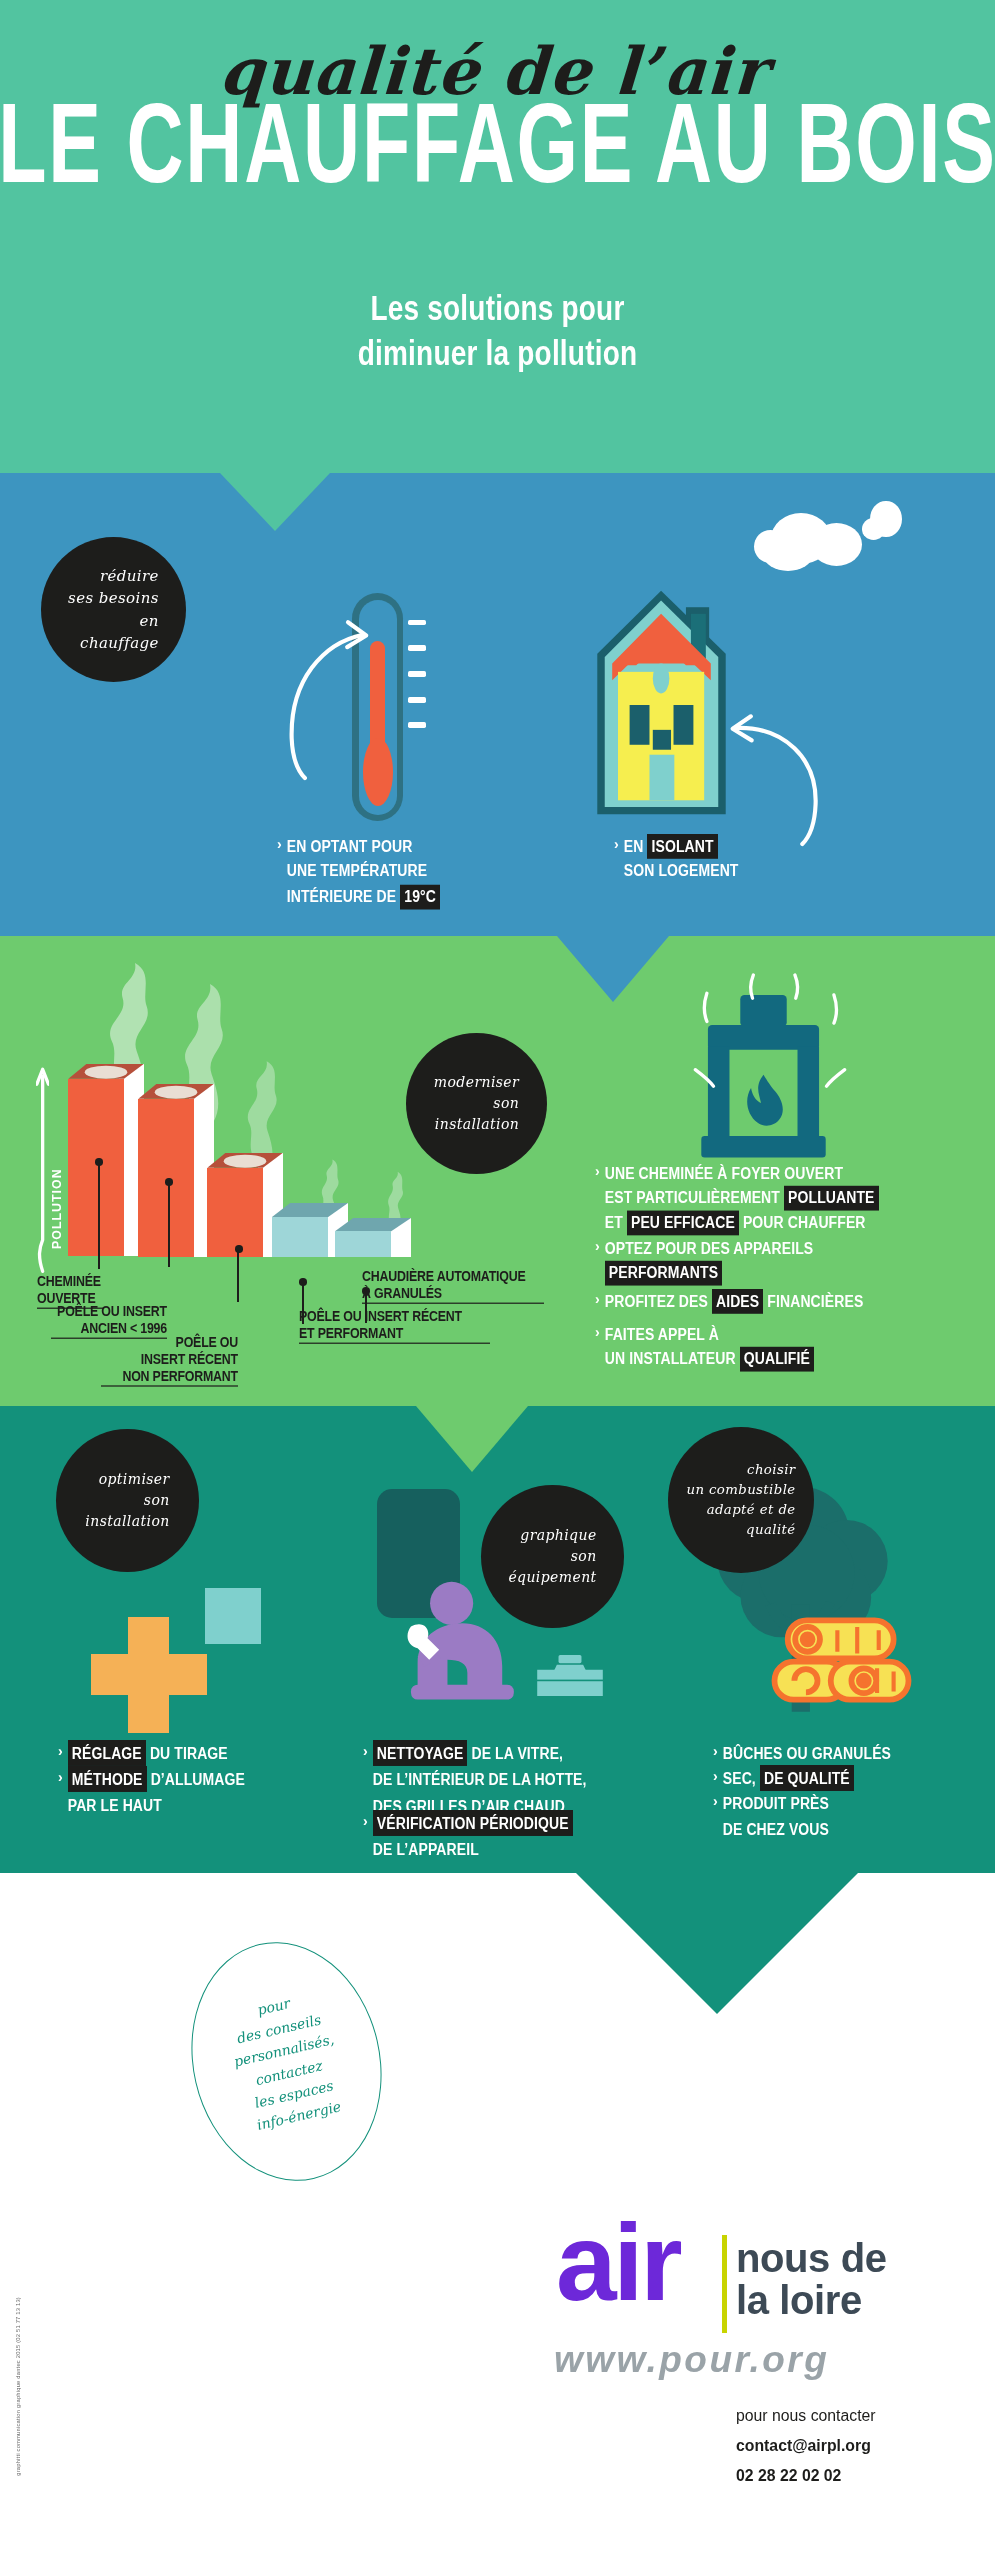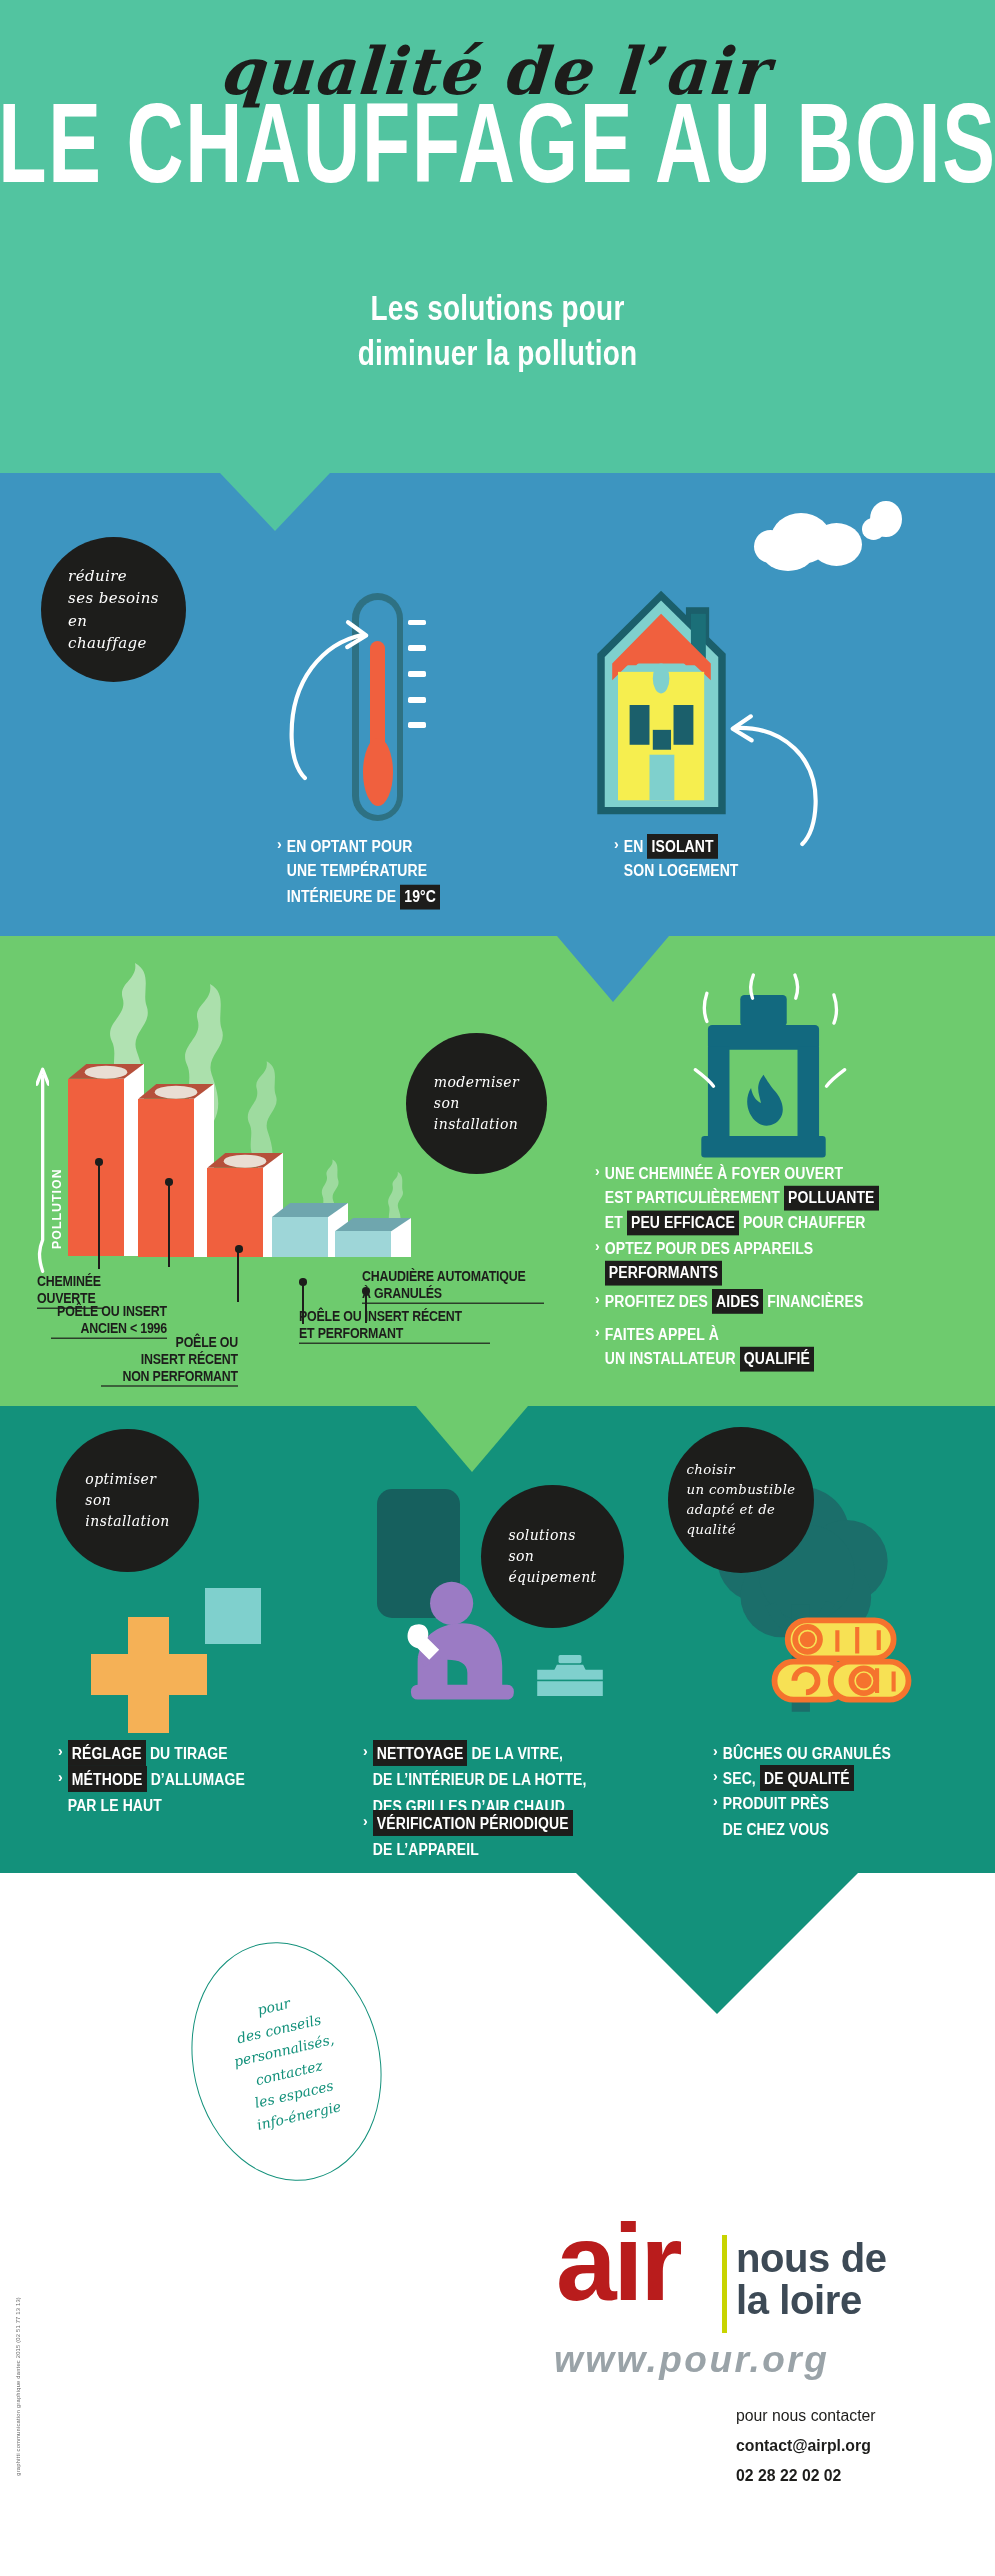--- a/index.html
+++ b/index.html
@@ -46,21 +46,21 @@
     text-align: center; color: #ffffff;
     font-weight: 700; font-size: 28px; line-height: 1.28;
     transform: scaleY(1.25); transform-origin: center top;
     letter-spacing: 0.2px;
   }
 
   
   .bubble {
     position: absolute; background: #1d1d1b; color: #ffffff;
     display: flex; align-items: center; justify-content: center;
-    text-align: left;
+    text-align: right;
     font-family: "DejaVu Serif", serif; font-style: italic;
     line-height: 1.5; letter-spacing: 0.4px;
   }
 
   
   .blist { position: absolute; color: #ffffff; }
   .bline {
     display: flex; align-items: flex-start;
     font-weight: 700; letter-spacing: 0.1px;
   }
@@ -112,21 +112,21 @@
   }
 
   
   .oval-outline {
     position: absolute; border: 1.7px solid #13917b; border-radius: 50%;
     color: #13917b; display: flex; align-items: center; justify-content: center;
     font-family: "DejaVu Serif", serif; font-style: italic;
     text-align: center; line-height: 1.6;
   }
   .logo-air {
-    position: absolute; color: #b91c1c; font-weight: 700;
+    position: absolute; color: #6d28d9; font-weight: 700;
     font-size: 109px; letter-spacing: -3.3px; line-height: .8;
   }
   .logo-bar { position: absolute; width: 5px; background: #c8d400; }
   .logo-right {
     position: absolute; color: #3d4a56; font-weight: 700;
     font-size: 40px; line-height: 1.05; letter-spacing: -0.4px;
   }
   .logo-url {
     position: absolute; color: #9aa3a8; font-style: italic; font-weight: 700;
     font-size: 37px; letter-spacing: 2.5px;
@@ -449,21 +449,21 @@
       <span class="btext">
         <span class="hl">MÉTHODE</span><span> D’ALLUMAGE</span><br>
         <span>PAR LE HAUT</span>
       </span>
     </div>
   </div>
 
   <div style="position:absolute;left:377px;top:1489px;width:83px;height:129px;background:#16605e;border-radius:15px;"></div>
 
   <div class="bubble" style="left:481px; top:1485px; width:143px; height:143px; border-radius:50%; font-size:14px;">
-    <span style="white-space:pre-line;">solutions
+    <span style="white-space:pre-line;">graphique
 son
 équipement</span>
   </div>
 
   <div style="position:absolute;left:406px;top:1580px;width:141px;height:133px;">
     <svg viewBox="0 0 170 160" style="width:100%;height:100%;">
       <circle cx="55" cy="28" r="26" fill="#9b7bc4"></circle>
       <path d="M68 52 C96 52 116 72 116 104 L116 136 L74 136 L74 112 C74 100 64 96 50 96 L50 136 L14 136 L14 100 C14 70 38 52 68 52 Z" fill="#9b7bc4"></path>
       <rect x="6" y="126" width="124" height="18" rx="8" fill="#9b7bc4"></rect>
       <path d="M30 82 L14 92 L22 104 L42 94 Z" fill="#9b7bc4"></path>

